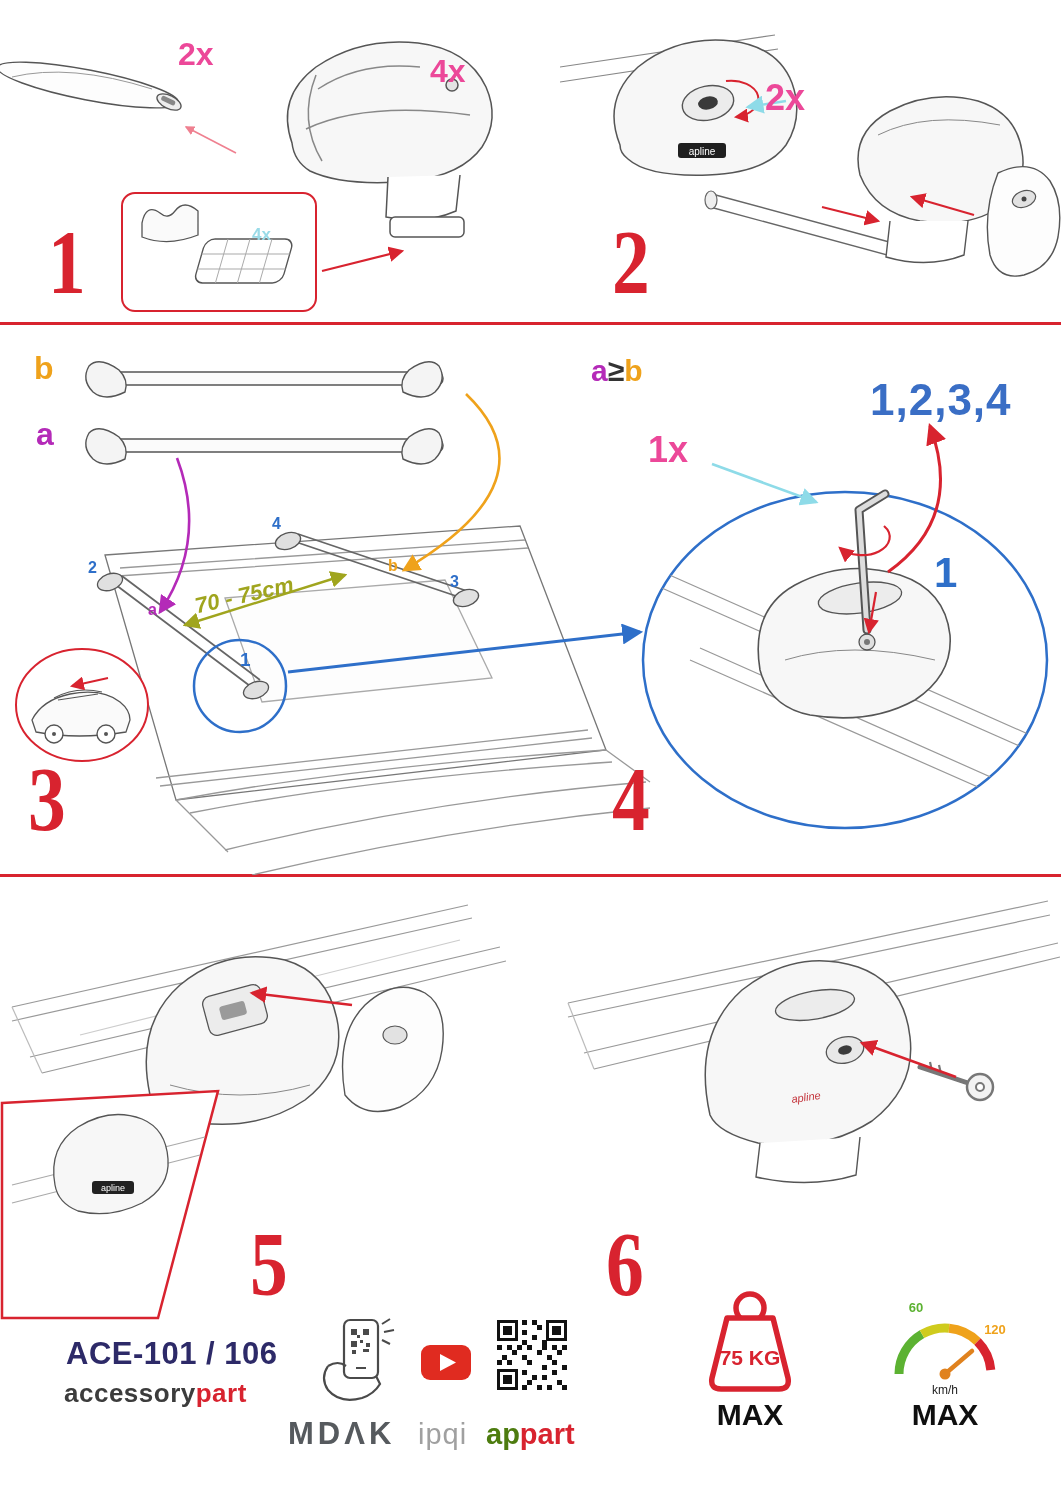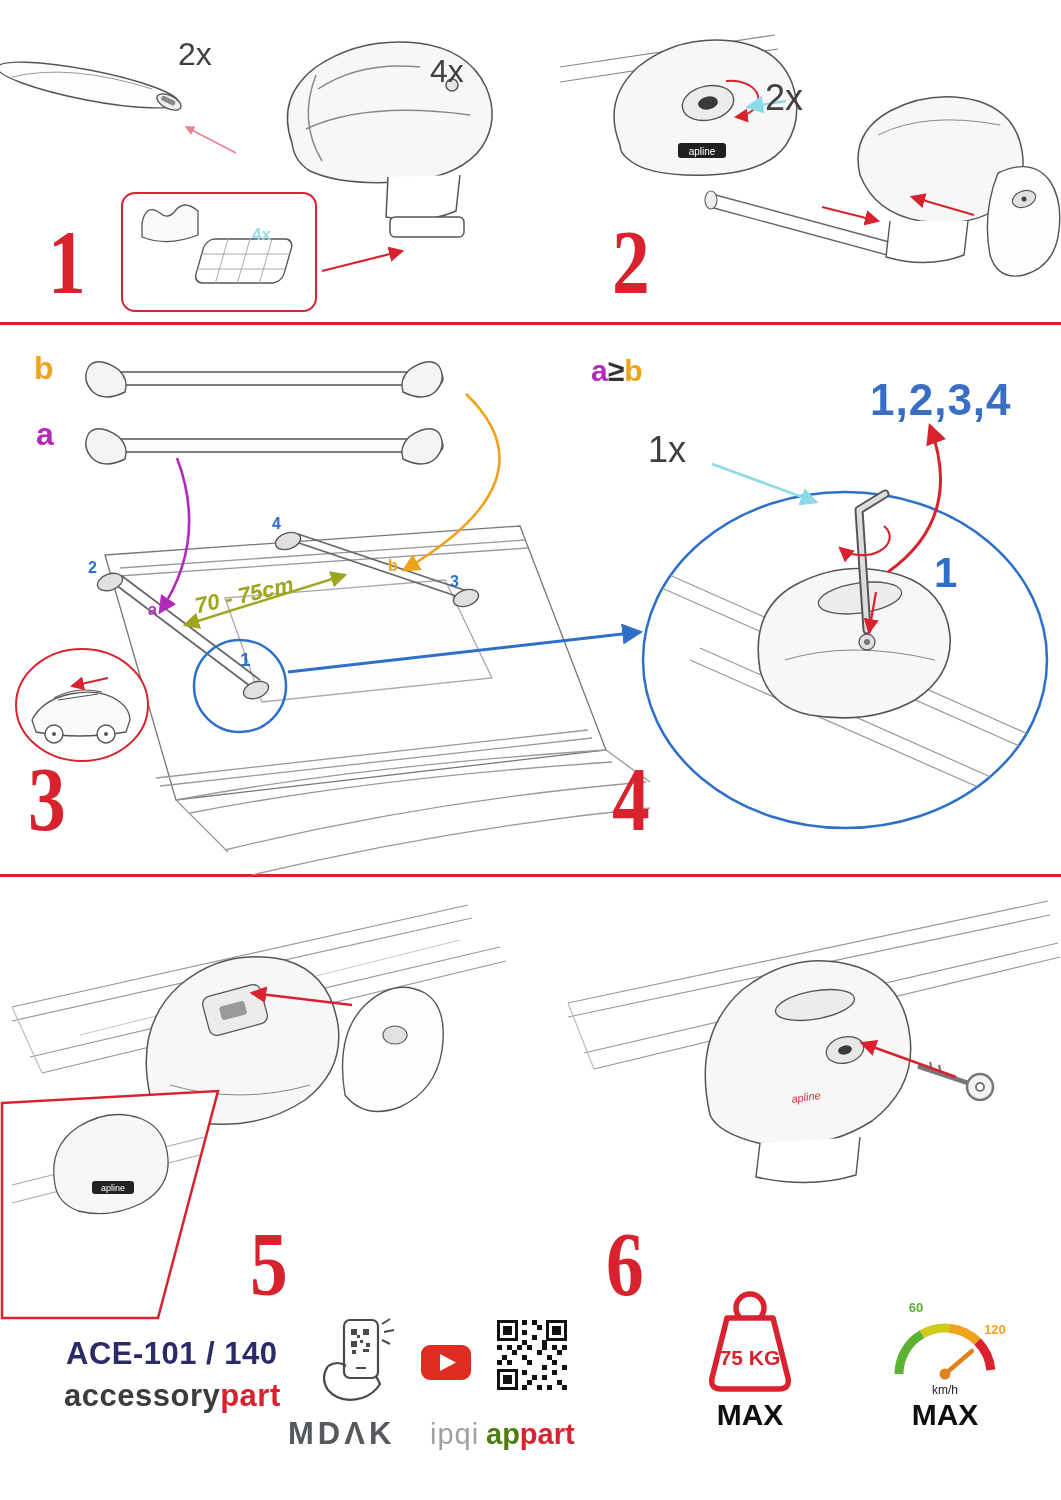--- a/index.html
+++ b/index.html
@@ -3,34 +3,34 @@
 <meta charset="utf-8">
 <style>
   html,body{margin:0;padding:0;background:#fff;}
   .page{position:relative;width:1061px;height:1500px;background:#fff;overflow:hidden;
         font-family:"Liberation Sans",sans-serif;}
   .abs{position:absolute;}
   .divider{position:absolute;left:0;width:1061px;height:3px;background:#d8232f;}
   .lbl{position:absolute;line-height:1;white-space:nowrap;}
   .stepnum{position:absolute;font-family:"Liberation Serif",serif;font-weight:700;
            font-size:92px;line-height:1;color:#d8232f;transform:scaleX(.82);transform-origin:left top;}
-  .qty{color:#404040;font-weight:400;font-size:36px;}
+  .qty{color:#ec4899;font-weight:700;font-size:36px;}
   .qty-sm{color:#9adbe8;font-weight:700;font-size:17px;}
   .pos{color:#2e6fc9;font-weight:700;font-size:16px;}
   .tag-a{color:#b42ab8;font-weight:700;}
   .tag-b{color:#efa21b;font-weight:700;}
   .biglabel{font-size:32px;}
   .rule{font-size:30px;font-weight:700;}
   .rule .op{color:#333;}
   .sequence{color:#3a6ec5;font-weight:700;font-size:44px;letter-spacing:1px;}
   .blue-one{color:#2e6fc9;font-weight:700;font-size:42px;}
   .distance{color:#a0a51e;font-weight:700;font-style:italic;font-size:22px;
             transform:rotate(-13deg);transform-origin:0 0;}
   .model{color:#2d2a68;font-weight:700;font-size:31px;letter-spacing:.5px;}
-  .brandline{font-size:31px;font-weight:700;letter-spacing:.5px;}
+  .brandline{font-size:26px;font-weight:700;letter-spacing:.5px;}
   .brand-gray{color:#3c3c3c;}
   .brand-red,.apline-red{color:#d8232f;}
   .mdak{color:#565a5e;font-weight:700;font-size:31px;letter-spacing:4px;}
   .ipqi{color:#a0a0a0;font-weight:400;font-size:29px;letter-spacing:1px;}
   .apline{font-weight:700;font-size:29px;}
   .apline-gray{color:#4d7c0f;}
   .maxlbl{position:absolute;color:#0f0f0f;font-weight:700;font-size:30px;text-align:center;}
   svg text{font-family:"Liberation Sans",sans-serif;}
 </style>
 </head>
@@ -291,21 +291,21 @@
 
   <div class="lbl rule" style="left:562px;top:356px;margin-left:29px;"><span class="tag-a">a</span><span class="op">≥</span><span class="tag-b">b</span></div>
   <div class="lbl sequence" style="left:870px;top:378px;">1,2,3,4</div>
   <div class="lbl qty" style="left:648px;top:432px;">1x</div>
   <div class="lbl blue-one" style="left:934px;top:552px;">1</div>
   <div class="stepnum" style="left:612px;top:753px;">4</div>
 
   <div class="stepnum" style="left:250px;top:1218px;">5</div>
   <div class="stepnum" style="left:606px;top:1218px;">6</div>
 
-  <div class="lbl model" style="left:66px;top:1338px;">ACE-101 / 140</div>
+  <div class="lbl model" style="left:66px;top:1338px;">ACE-101 / 106</div>
   <div class="lbl brandline" style="left:64px;top:1380px;"><span class="brand-gray">accessory</span><span class="brand-red">part</span></div>
 
   <svg class="abs" style="left:318px;top:1316px;" width="80" height="92" viewBox="0 0 80 92">
     <rect x="26" y="4" width="34" height="58" rx="6" fill="#fff" stroke="#4a4a4a" stroke-width="2.2"></rect>
     <g fill="#4a4a4a">
       <rect x="33" y="13" width="6" height="6"></rect>
         <rect x="45" y="13" width="6" height="6"></rect>
       <rect x="33" y="25" width="6" height="6"></rect>
         <rect x="42" y="24" width="3" height="3"></rect>
       <rect x="48" y="27" width="4" height="4"></rect>
@@ -373,21 +373,21 @@
       <rect x="40" y="65" width="5" height="5"></rect>
         <rect x="55" y="50" width="5" height="5"></rect>
         <rect x="60" y="60" width="5" height="5"></rect>
       <rect x="50" y="65" width="5" height="5"></rect>
         <rect x="65" y="65" width="5" height="5"></rect>
         <rect x="30" y="60" width="5" height="5"></rect>
     </g>
   </svg>
 
   <div class="lbl mdak" style="left:288px;top:1418px;">MDΛK</div>
-  <div class="lbl ipqi" style="left:418px;top:1420px;margin-left:12px;">ipqi</div>
+  <div class="lbl ipqi" style="left:418px;top:1420px;">ipqi</div>
   <div class="lbl apline" style="left:486px;top:1420px;"><span class="apline-gray">ap</span><span class="apline-red">part</span></div>
 
   <svg class="abs" style="left:691px;top:1286px;" width="118" height="112" viewBox="0 0 118 112">
     <circle cx="59" cy="22" r="14" fill="none" stroke="#d8232f" stroke-width="5.5"></circle>
     <path d="M36,32 L82,32 L97,92 Q99,103 88,103 L30,103 Q19,103 21,92Z" fill="#fff" stroke="#d8232f" stroke-width="5.5" stroke-linejoin="round"></path>
     <text x="59" y="79" text-anchor="middle" font-size="21" font-weight="bold" fill="#d8232f">75 KG</text>
   </svg>
   <div class="maxlbl" style="left:691px;top:1398px;width:118px;">MAX</div>
 
   <svg class="abs" style="left:878px;top:1290px;" width="134" height="108" viewBox="0 0 134 108">

